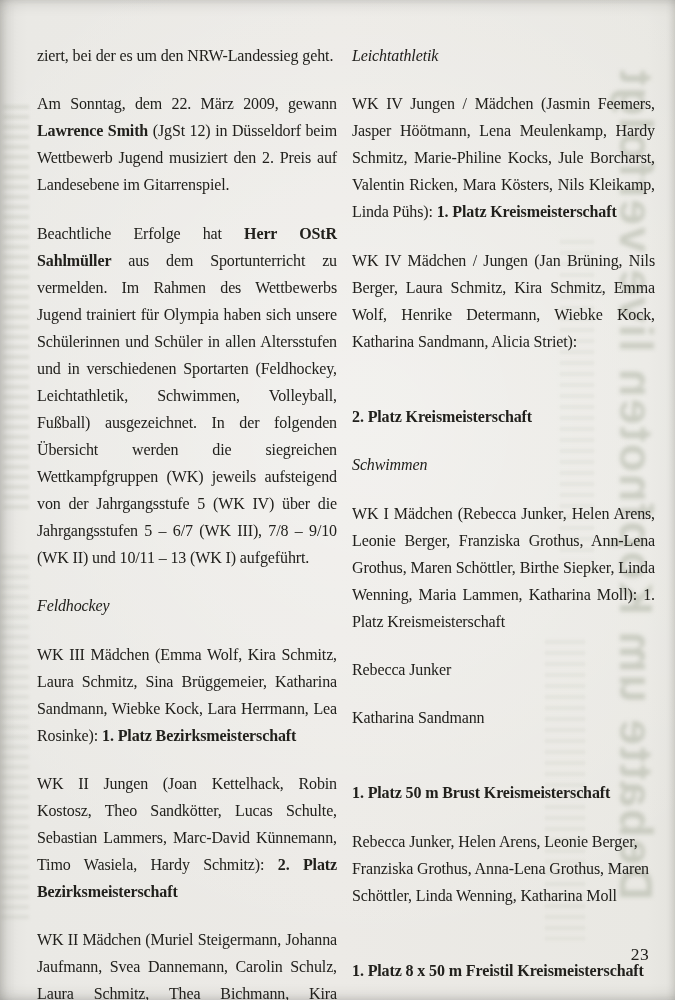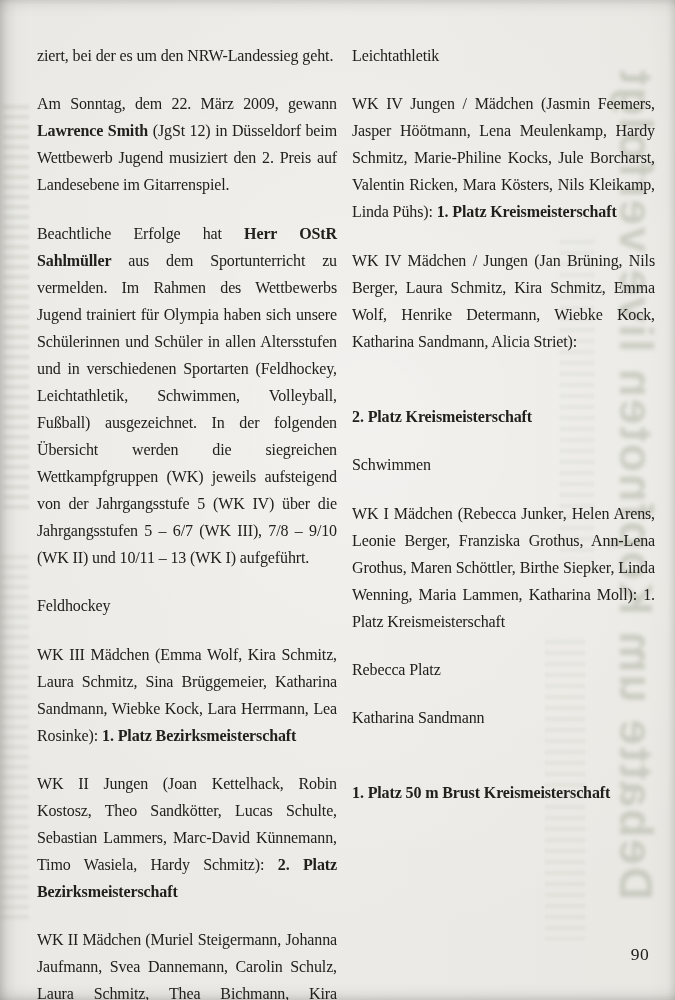--- a/index.html
+++ b/index.html
@@ -44,21 +44,21 @@
 
   
   .columns{
     position:absolute;left:37px;top:42px;width:618px;
     display:flex;gap:15px;
   }
   .col{width:300px;font-size:16px;line-height:27px;letter-spacing:-0.12px;}
   .col-right{width:303px;}
   .para{margin:0 0 21.4px 0;text-align:justify;hyphens:auto;-webkit-hyphens:auto;}
   .para.noj{text-align:left;}
-  .heading{text-align:left;}
+  .heading{font-style:italic;text-align:left;}
   .b{font-weight:bold;margin-top:48px;}
   .i{}
   .block{display:block;}
 
   .page-number{
     position:absolute;left:620px;top:944px;width:40px;
     font-size:17.5px;letter-spacing:.5px;text-align:center;
   }
 </style>
 </head>
@@ -99,25 +99,29 @@
 
       <p class="para"><span>WK IV Jungen / Mädchen (Jasmin Feemers, Jasper Höötmann, Lena Meulenkamp, Hardy Schmitz, Marie-Philine Kocks, Jule Borcharst, Valentin Ricken, Mara Kösters, Nils Kleikamp, Linda Pühs): </span><span class="b">1. Platz Kreismeisterschaft</span></p>
 
       <p class="para"><span>WK IV Mädchen / Jungen (Jan Brüning, Nils Berger, Laura Schmitz, Kira Schmitz, Emma Wolf, Henrike Determann, Wiebke Kock, Katharina Sandmann, Alicia Striet):</span><span class="b block">2. Platz Kreismeisterschaft</span></p>
 
       <p class="para heading">Schwimmen</p>
 
       <p class="para"><span>WK I Mädchen (Rebecca Junker, Helen Arens, Leonie Berger, Franziska Grothus, Ann-Lena Grothus, Maren Schöttler, Birthe Siepker, Linda Wenning, Maria Lammen, Katharina Moll): 1. Platz Kreismeisterschaft</span></p>
 
       <p class="para noj">
-          <span class="block">Rebecca Platz</span>
+          <span class="block">Rebecca Junker</span>
         </p>
 
       <p class="para noj">
           <span class="block">Katharina Sandmann</span>
           <span class="b block">1. Platz 50 m Brust Kreismeisterschaft</span>
         </p>
 
+      <p class="para noj">
+          <span class="block">Rebecca Junker, Helen Arens, Leonie Berger, Franziska Grothus, Anna-Lena Grothus, Maren Schöttler, Linda Wenning, Katharina Moll</span>
+          <span class="b block">1. Platz 8 x 50 m Freistil Kreismeisterschaft</span>
+        </p>
     </div>
   </div>
 
-  <div class="page-number">90</div>
+  <div class="page-number">23</div>
 </div>
 
 </body></html>

